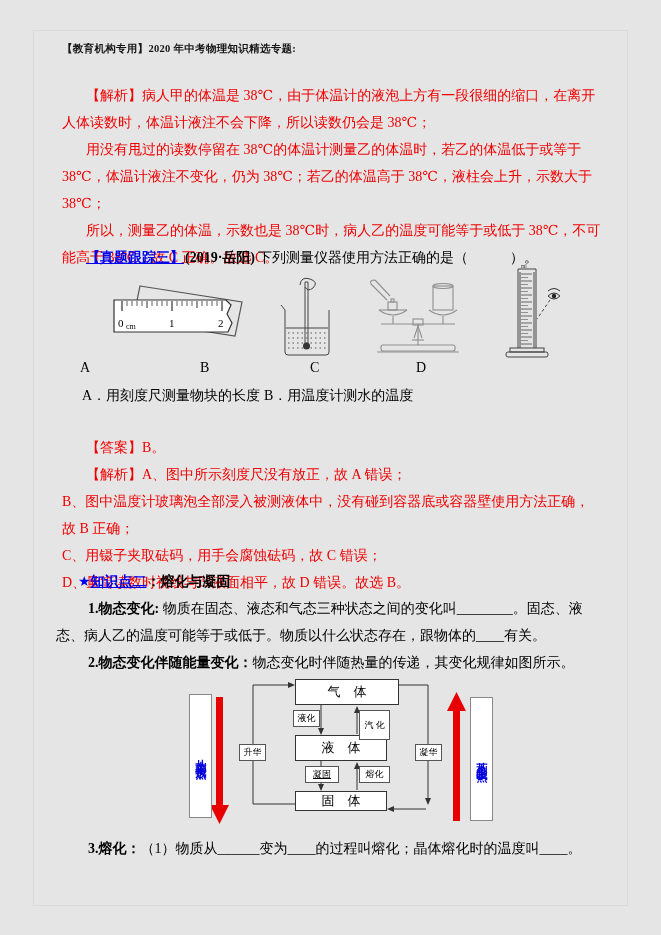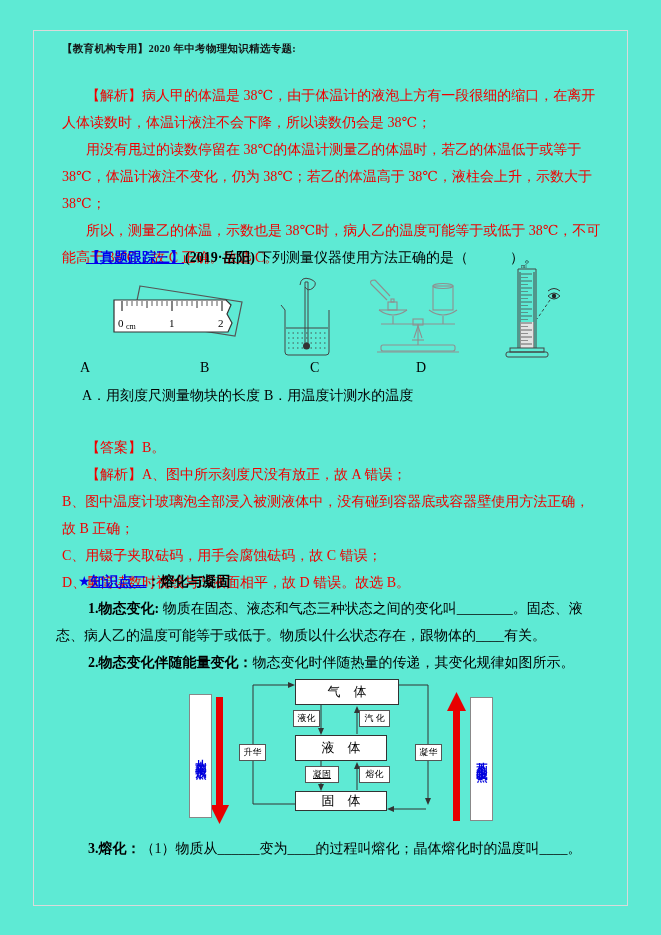--- a/index.html
+++ b/index.html
@@ -1,16 +1,16 @@
 <!DOCTYPE html>
 <html><head>
 <meta charset="utf-8">
 <style>
   html,body{margin:0;padding:0;background:#ffffff;}
-  #page{position:relative;width:661px;height:935px;background:#5eead4;overflow:hidden;
+  #page{position:relative;width:661px;height:935px;background:#e5e5e5;overflow:hidden;
         font-family:"Liberation Serif","DejaVu Serif",serif;color:#000;}
   .pageborder{position:absolute;left:33px;top:30px;width:593px;height:874px;border:1px solid #dadada;}
   .watermark{position:absolute;left:62px;top:42px;font-size:10.5px;font-weight:bold;color:#141414;letter-spacing:.3px;}
   .blk{position:absolute;left:62px;width:541px;font-size:14px;line-height:27px;}
   .kblk{position:absolute;left:56px;width:552px;font-size:14px;line-height:27px;}
   p{margin:0;}
   .ind{text-indent:24px;}
   .red{color:#f00000;}
   .qtag{color:#0000ee;font-weight:bold;text-decoration:underline;margin-top:40px;}
   .qsrc{font-weight:bold;margin-left:1px;}
@@ -175,21 +175,21 @@
       </g>
       <g fill="#e80000">
         <polygon points="33,26 40,26 40,134 46,134 36.5,153 27,134 33,134"></polygon>
         <polygon points="270,150 277,150 277,40 283,40 273.5,21 264,40 270,40"></polygon>
       </g>
     </svg>
     <div class="dbox" style="left:112px;top:8px;width:104px;height:26px;">气　体</div>
     <div class="dbox" style="left:112px;top:64px;width:92px;height:26px;">液　体</div>
     <div class="dbox" style="left:112px;top:120px;width:92px;height:20px;">固　体</div>
     <div class="dsmall" style="left:110px;top:39px;width:27px;height:17px;">液化</div>
-    <div class="dsmall" style="left:176px;top:39px;width:31px;height:17px;">汽 化</div>
+    <div class="dsmall" style="left:176px;top:39px;width:31px;height:30px;">汽 化</div>
     <div class="dsmall" style="left:122px;top:95px;width:34px;height:17px;text-decoration:underline;">凝固</div>
     <div class="dsmall" style="left:176px;top:95px;width:31px;height:17px;">熔化</div>
     <div class="dsmall" style="left:56px;top:73px;width:27px;height:17px;">升华</div>
     <div class="dsmall" style="left:232px;top:73px;width:27px;height:17px;">凝华</div>
     <div class="dnote" style="left:6px;top:23px;width:23px;height:124px;">从上到下放热</div>
     <div class="dnote" style="left:287px;top:26px;width:23px;height:124px;">从下到上吸热</div>
   </div>
 
   <p class="kblk item" style="top:835px;">
     <span class="itemlabel">3.熔化：</span><span>（1）物质从______变为____的过程叫熔化；晶体熔化时的温度叫____。</span>

